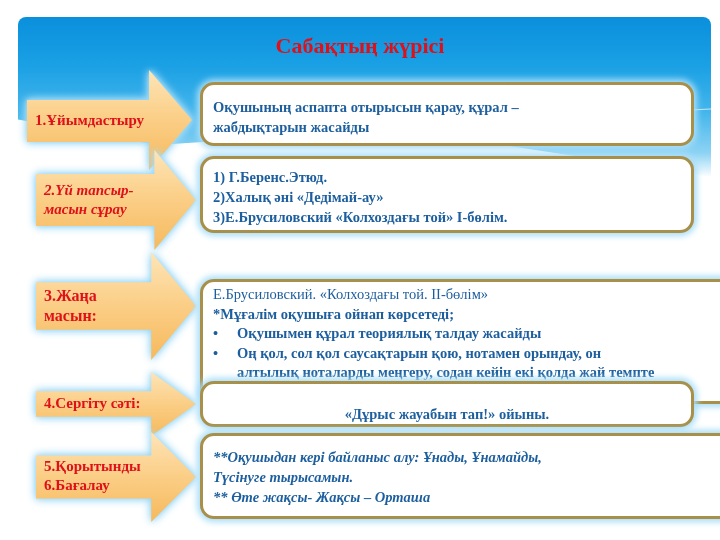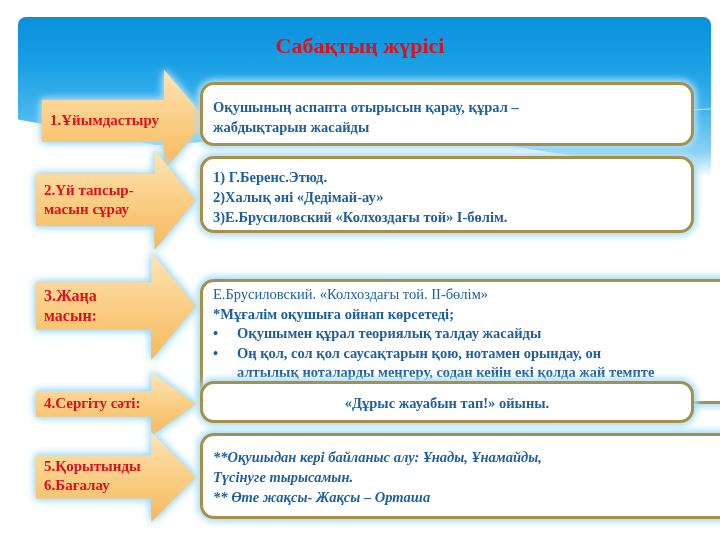--- a/index.html
+++ b/index.html
@@ -73,28 +73,28 @@
     .normal { font-weight: normal; }
   </style>
 </head>
 <body>
 
 <div class="banner"></div>
 <div class="banner-line"></div>
 
 <div class="title">Сабақтың жүрісі</div>
 
-<div class="arrow" style="left:42px; top:70px; width:165px; height:100px;text-align:center;">
+<div class="arrow" style="left:27px; top:70px; width:165px; height:100px;text-align:center;">
   <div class="shape" style="clip-path: polygon(0 30%, 74% 30%, 74% 0, 100% 50%, 74% 100%, 74% 72%, 0 72%);"></div>
   <div class="label" style="left:8px; top:41px;">
     <span>1.Ұйымдастыру</span>
   </div>
 </div>
 
-<div class="arrow" style="left:36px; top:150px; width:160px; height:100px;">
+<div class="arrow" style="left:36px; top:150px; width:160px; height:100px;font-style:italic;">
   <div class="shape" style="clip-path: polygon(0 24%, 74% 24%, 74% 0, 100% 50%, 74% 100%, 74% 76%, 0 76%);"></div>
   <div class="label" style="left:8px; top:31px;">
     <span class="line" style="display:block">2.Үй тапсыр-</span>
     <span class="line" style="display:block">масын сұрау</span>
   </div>
 </div>
 
 <div class="arrow" style="left:36px; top:252px; width:160px; height:108px;">
   <div class="shape" style="clip-path: polygon(0 28%, 72% 28%, 72% 0, 100% 50%, 72% 100%, 72% 72%, 0 72%);"></div>
   <div class="label" style="left:8px; top:34px; font-size:16px; line-height:20px;">
@@ -135,21 +135,21 @@
   <div class="bullet-row">
     <span class="dot">•</span>
     <span class="txt">Оқушымен құрал теориялық талдау жасайды</span>
   </div>
   <div class="bullet-row">
     <span class="dot">•</span>
     <span class="txt" style="width:420px;">Оң қол, сол қол саусақтарын қою, нотамен орындау, он алтылық ноталарды меңгеру, содан кейін екі қолда жай темпте қосып ойнайды.</span>
   </div>
 </div>
 
-<div class="box" style="left:200px; top:381px; width:494px; height:42px; padding:9px 10px; text-align:center;">
+<div class="box" style="left:200px; top:381px; width:494px; height:42px; padding:20px 10px; text-align:center;">
   <span class="line">«Дұрыс жауабын тап!» ойыны.</span>
 </div>
 
 <div class="box" style="left:200px; top:433px; width:542px; height:86px; padding:11px 10px;font-style:italic;">
   <span class="line">**Оқушыдан  кері байланыс алу:  Ұнады,  Ұнамайды,</span>
   <span class="line">Түсінуге тырысамын.</span>
   <span class="line">** Өте жақсы- Жақсы – Орташа</span>
 </div>
 
 </body></html>

